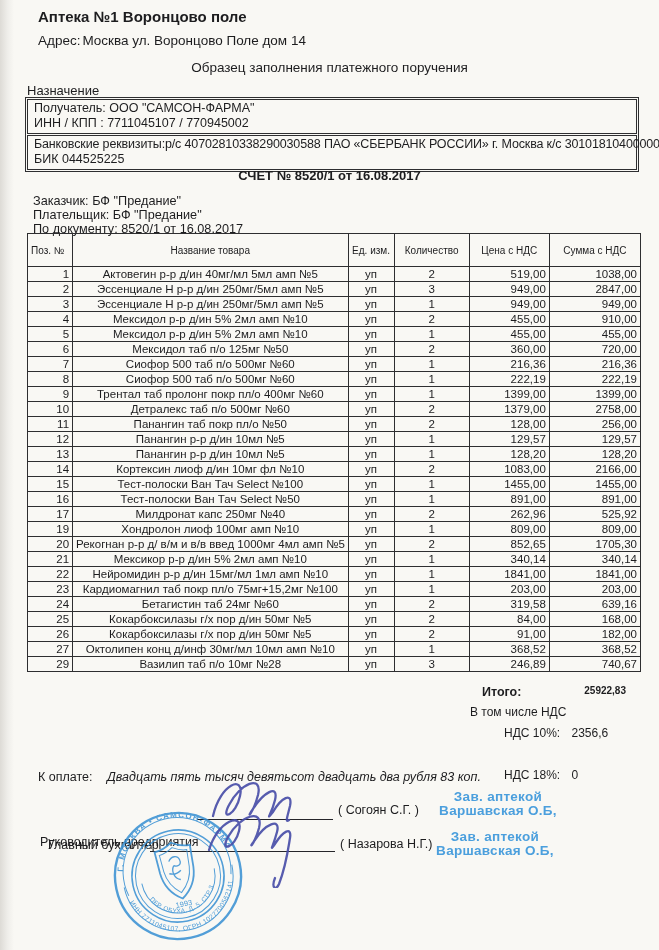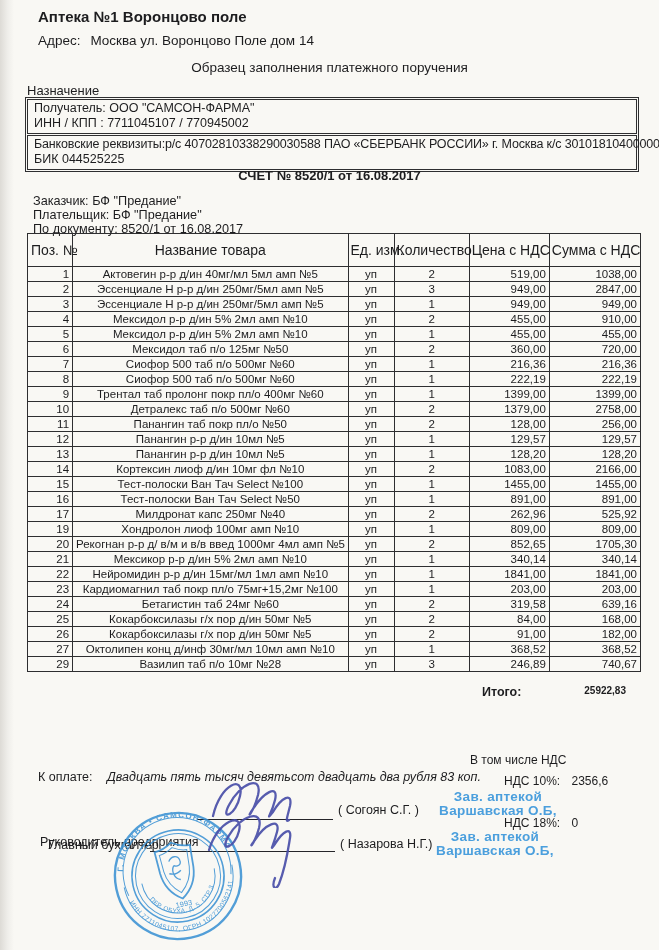--- a/index.html
+++ b/index.html
@@ -13,39 +13,39 @@
     content:""; position:absolute; left:0; top:0; bottom:0; width:14px;
     background:linear-gradient(to right,#dddbd6,#efeeea 55%,rgba(249,248,244,0));
     pointer-events:none;
   }
   .abs { position:absolute; white-space:nowrap; }
   .b { font-weight:bold; }
   .center { left:0; right:0; text-align:center; }
 
   .title { font-size:15px; font-weight:bold; }
   .line13 { font-size:13px; }
-  .lbl-gap { display:inline-block; margin-right:10px; }
+  .lbl-gap { display:inline-block; margin-right:2px; }
 
   .purpose-box { border:1.5px solid #2e2e30; width:614px; padding:1px; background:transparent; }
   .purpose-inner { border:1px solid #2e2e30; padding:1px 6px 2px 6px; }
   .purpose-inner + .purpose-inner { margin-top:1px; }
   .purpose-inner div { font-size:12.5px; line-height:15px; }
   .bank-l1 { font-size:11.6px; letter-spacing:-0.15px; }
 
   table.items { border-collapse:collapse; table-layout:fixed; width:614px; border:1.5px solid #2e2e30; }
   table.items th, table.items td { border:1px solid #2e2e30; }
-  table.items th { font-weight:normal; font-size:14px; height:33px; text-align:center; padding:0 2px; }
+  table.items th { font-weight:normal; font-size:10px; height:33px; text-align:center; padding:0 2px; }
   table.items th.h0 { text-align:left; padding-left:3px; }
   table.items td { height:15px; line-height:13px; font-size:11.5px; padding:0 3px; overflow:hidden; white-space:nowrap; }
   td.c0 { text-align:right; padding-right:2px; }
   td.c1 { text-align:center; }
   td.c2, td.c3 { text-align:center; }
   td.c4, td.c5 { text-align:right; padding-right:4px; }
 
-  .vat-line { font-size:12px;margin-top:48px; }
+  .vat-line { font-size:12px; }
   .topay-words { font-style:italic; font-size:12.5px; }
   .sig-label { font-size:12.5px; }
   .sig-line { position:absolute; border-bottom:1.5px solid #26262a; height:0; }
   .sig-name { font-size:12.5px; }
 
   .stamp-text { color:#4b9fdd; font-weight:bold; text-align:center; font-size:13.5px; line-height:13.5px; letter-spacing:0.3px; width:120px; }
   .seal-svg { position:absolute; opacity:0.88; }
   .ink-svg  { position:absolute; }
 </style>
 </head>

